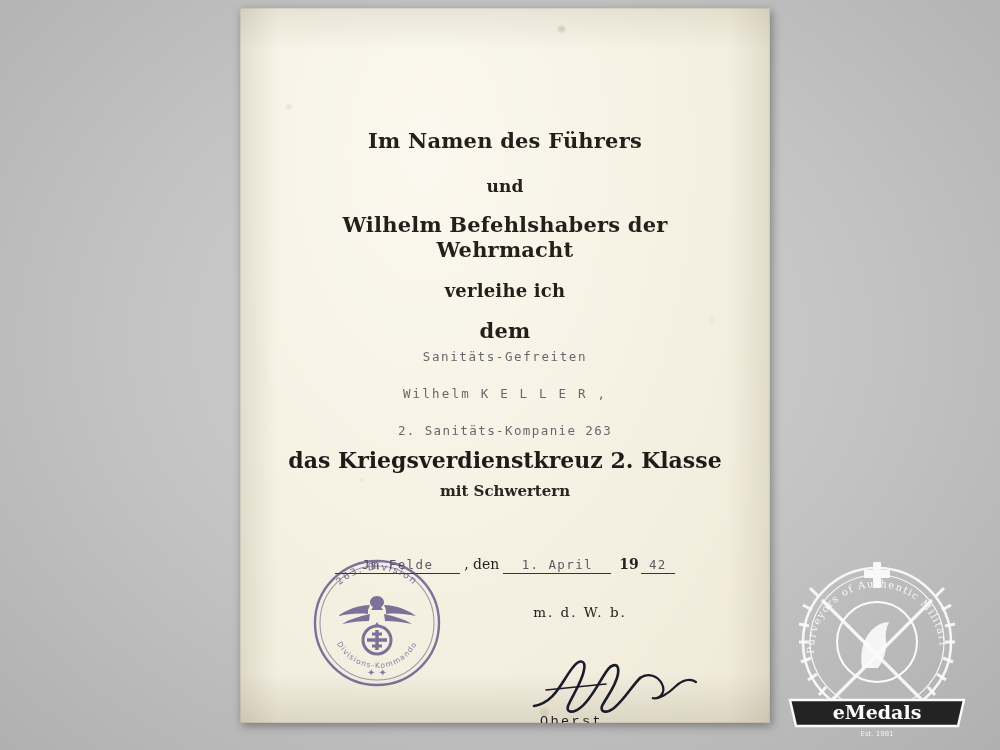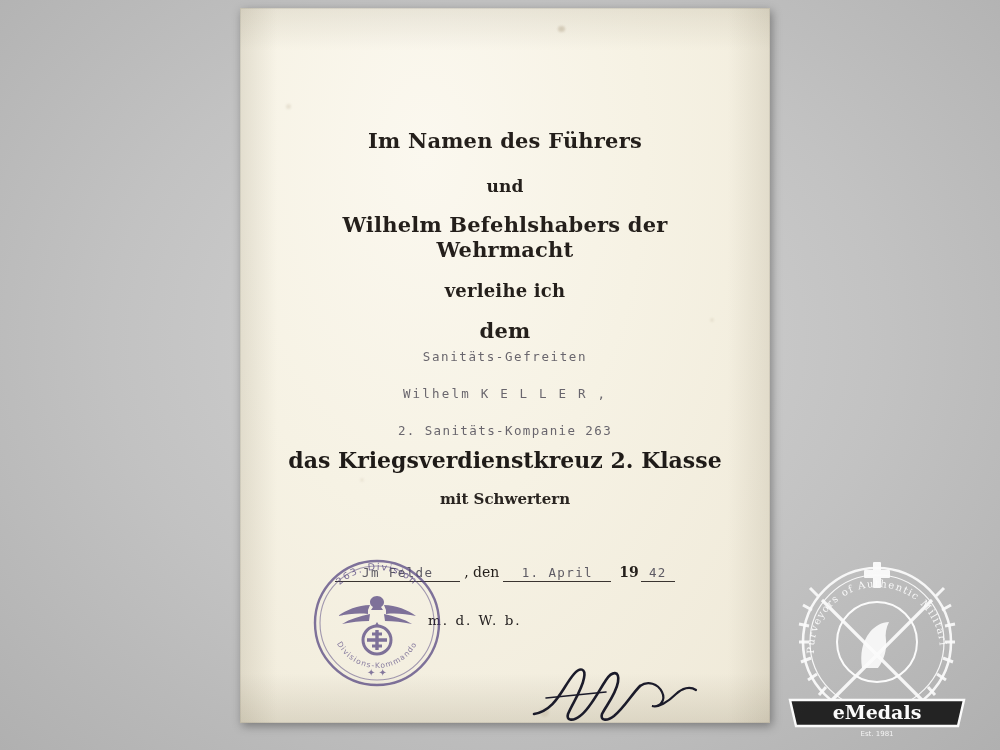--- a/index.html
+++ b/index.html
@@ -85,21 +85,21 @@
   .typed.unit {
     letter-spacing: 1.4px;
     margin-bottom: 9px;
   }
 
   .award {
     font-family: "DejaVu Serif", serif;
     font-weight: 700;
     font-size: 22px;
     color: #1f1b18;
-    margin-bottom: 17px;
+    margin-bottom: 9px;
   }
   .award-sub {
     font-family: "DejaVu Serif", serif;
     font-weight: 700;
     font-size: 15px;
     color: #2a2521;
     margin-bottom: 56px;
   }
 
   
@@ -131,21 +131,21 @@
     letter-spacing: 1.4px;
   }
 
   .mdb {
     font-family: "DejaVu Serif", serif;
     font-size: 13.5px;
     letter-spacing: 2px;
     color: #242020;
     margin-left: 150px;
     margin-bottom: 2px;
-    text-align: left;
+    text-align: center;
   }
 
   .sig-row {
     position: relative;
     height: 120px;
   }
   .rank {
     position: absolute;
     left: 262px;
     top: 92px;

